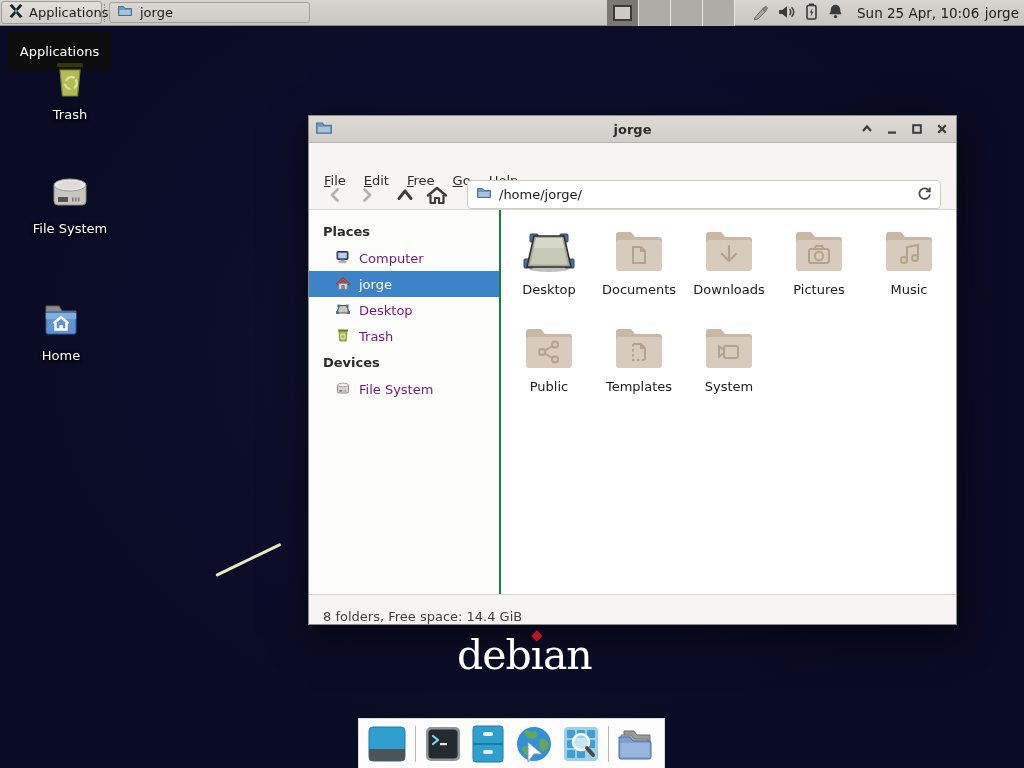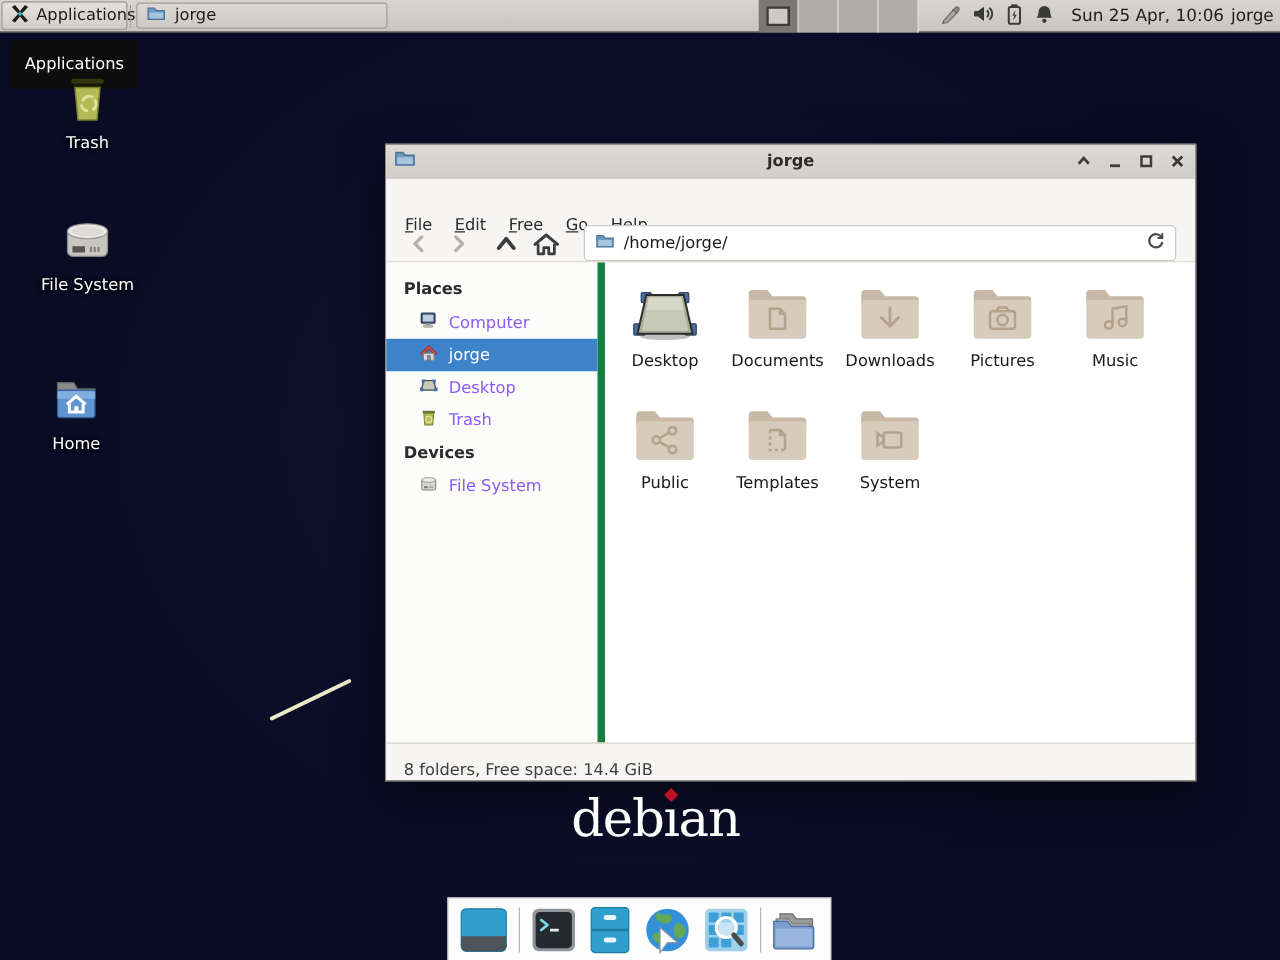--- a/index.html
+++ b/index.html
@@ -57,23 +57,23 @@
   .menubar { height:27px; background:#f6f5f3; display:flex; align-items:center; padding:0 6px; }
   .menu-item { display:inline-block; padding:4px 9px; color:#2b2b2b;margin-top:48px; }
   .menu-item::first-letter { text-decoration:underline; }
   .toolbar { height:40px; background:#f6f5f3; border-bottom:1px solid #dad6d2;
              display:flex; align-items:flex-end; padding:0 10px; }
   .tool-btn { width:32px; height:28px; display:flex; align-items:center; justify-content:center; }
   .pathbar { margin-left:14px; width:474px; height:29px; background:#fff; border:1px solid #cfccc8;
              border-radius:4px; display:flex; align-items:center; padding:0 8px; gap:7px; color:#1a1a1a; }
   .pathbar .path-text { flex:1; }
   .win-body { display:flex; height:385px; }
-  .sidebar { width:175px; background:#fcfcfb; border-right:6px solid #15803d; padding-top:8px; }
+  .sidebar { width:192px; background:#fcfcfb; border-right:2px solid #15803d; padding-top:8px; }
   .side-header { font-weight:bold; color:#2b2b2b; padding:6px 0 6px 14px; }
-  .side-item { height:26px; display:flex; align-items:center; gap:8px; padding-left:26px; color:#8b5cf6; }
+  .side-item { height:26px; display:flex; align-items:center; gap:8px; padding-left:26px; color:#701a75; }
   .side-item.selected { background:#3d83c9; color:#fff; }
   .main-view { flex:1; background:#fff; padding:14px 0 0 3px; display:flex; flex-wrap:wrap; align-content:flex-start; }
   .file-item { width:90px; height:97px; text-align:center; color:#1a1a1a; }
   .file-item .fic { display:flex; justify-content:center; height:56px; align-items:center; }
   .file-item .flbl { margin-top:2px; }
   .statusbar { position:absolute; left:0; bottom:0; width:100%; height:30px; background:#f6f5f3;
                border-top:1px solid #d8d4d0; display:flex; align-items:flex-end; padding:0 14px; color:#3f3f3f; }
 
   
   .debian-logo { position:absolute; left:457px; top:631px; font-family:"DejaVu Serif","Liberation Serif",serif;

